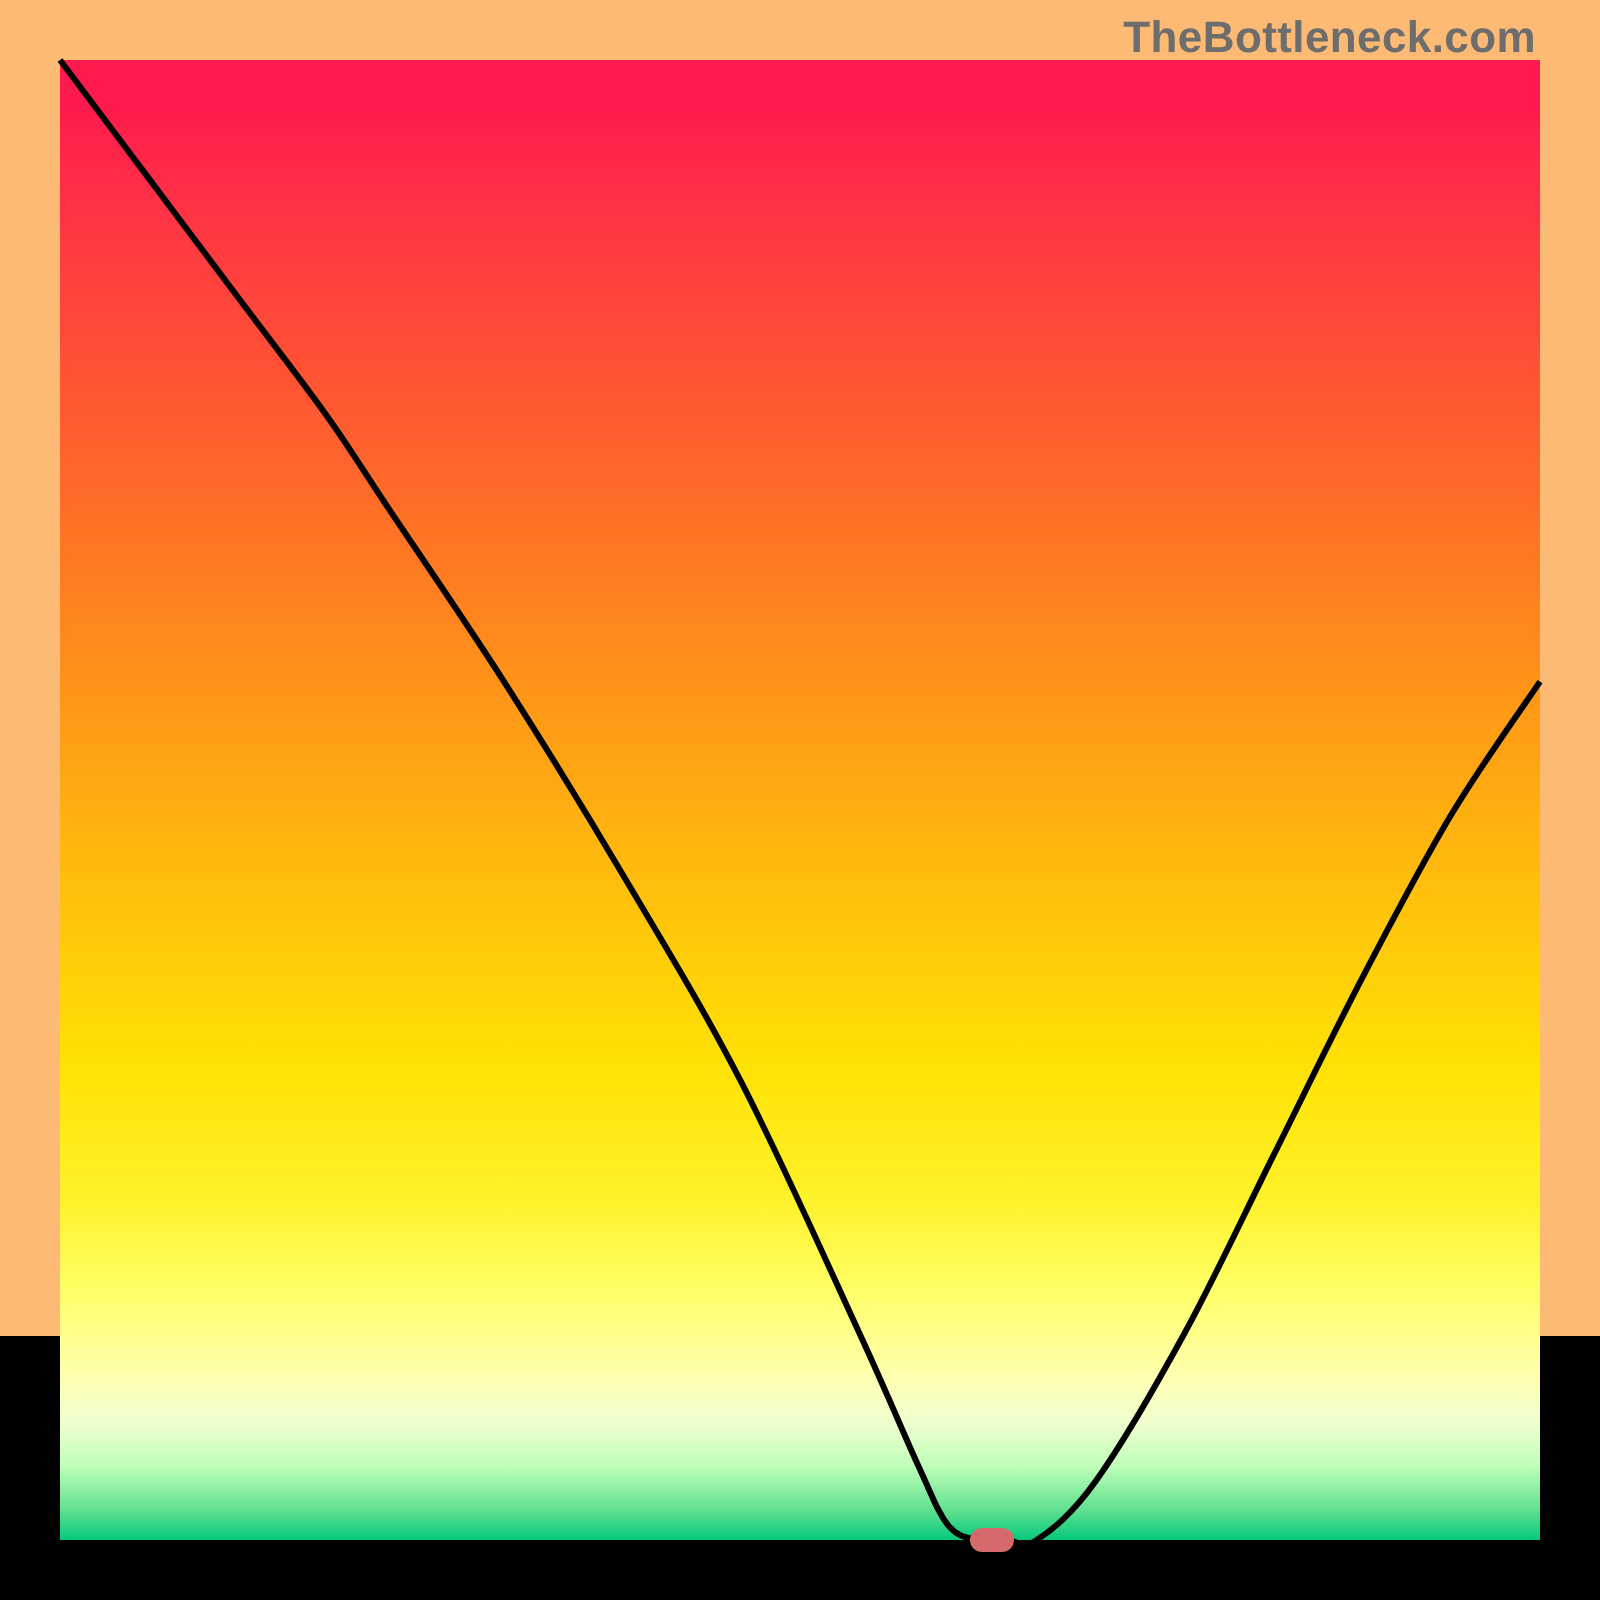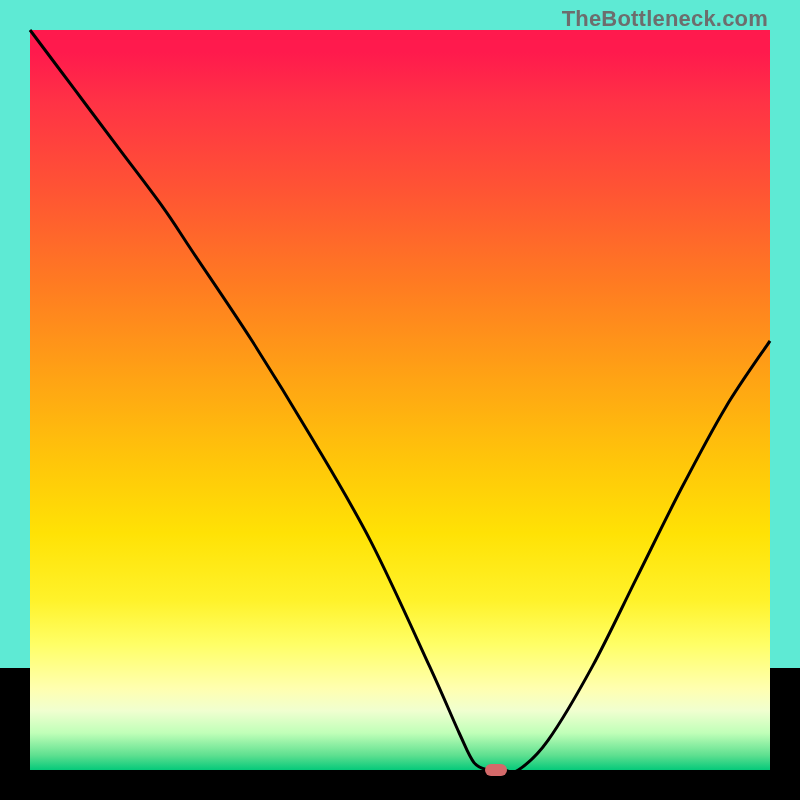--- a/index.html
+++ b/index.html
@@ -7,21 +7,21 @@
     padding: 0;
     width: 800px;
     height: 800px;
     background: #000;
     overflow: hidden;
   }
   .frame {
     position: relative;
     width: 800px;
     height: 668px;
-    background: #5eead4;
+    background: #fdba74;
   }
   .plot-area {
     position: absolute;
     left: 30px;
     top: 30px;
     width: 740px;
     height: 740px;
     background: linear-gradient(to bottom,
       #ff1a4d 0%,
       #ff1a4d 3%,

